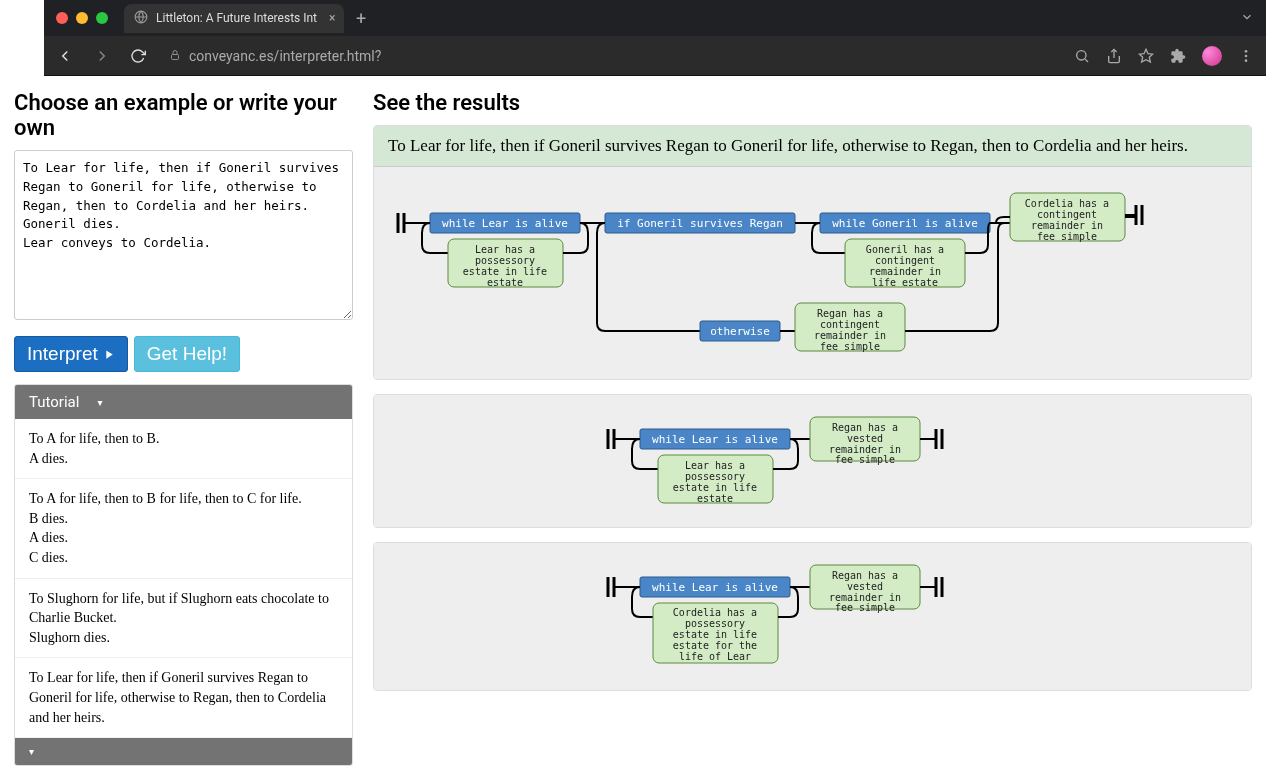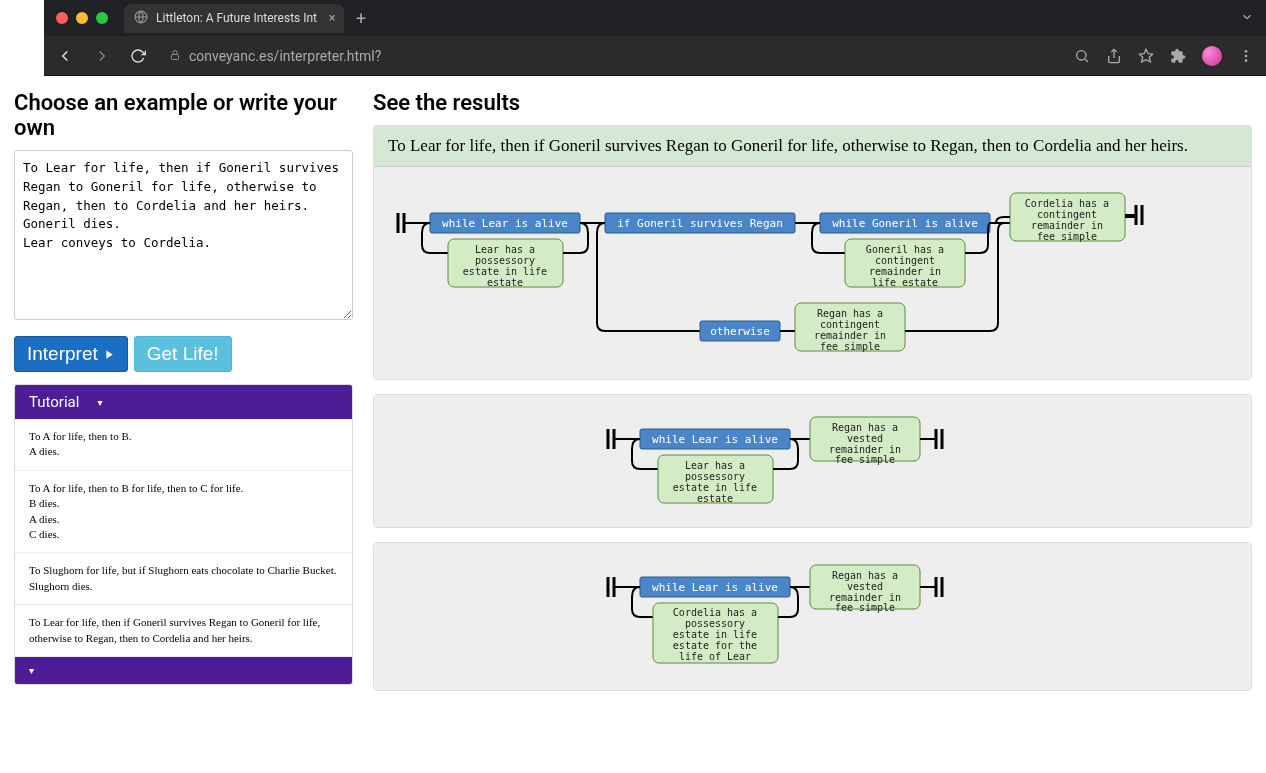--- a/index.html
+++ b/index.html
@@ -41,27 +41,27 @@
   }
   
   .btn-row { margin: 12px 0; display: flex; gap: 6px; }
   .btn { font-size: 19px; padding: 6px 12px; border: 1px solid; border-radius: 3px; cursor: pointer; display: inline-flex; align-items: center; gap: 6px; }
   .btn-primary { background: #1b6ec2; color: #fff; border-color: #155a9e; }
   .btn-info { background: #5bc0de; color: #fff; border-color: #46b8da; }
   .btn .play-icon { display: inline-block; }
   
   .accordion { border: 1px solid #ddd; border-radius: 3px; overflow: hidden; }
   .acc-header {
-    background: #4c1d95; color: #fff; padding: 8px 14px; font-size: 15px;
+    background: #737373; color: #fff; padding: 8px 14px; font-size: 15px;
     cursor: pointer; display: flex; align-items: center; gap: 18px;
   }
   .acc-header .caret { font-size: 10px; }
   .example-list { max-height: 340px; overflow-y: auto; }
   .example-item {
-    padding: 10px 14px; font-size: 11px; border-bottom: 1px solid #eee;
+    padding: 10px 14px; font-size: 14px; border-bottom: 1px solid #eee;
     cursor: pointer; line-height: 1.4; font-family: Georgia, serif; white-space: pre-line;
   }
   
   
   .result-block { margin-bottom: 14px; border: 1px solid #ddd; border-radius: 4px; overflow: hidden; }
   .result-title {
     background: #d5e8d5; padding: 10px 14px; font-size: 17px; font-family: Georgia, serif;
     border-bottom: 1px solid #ccc;
   }
   .result-body { padding: 16px; background: #eee; overflow-x: auto; }
@@ -174,21 +174,21 @@
 Lear conveys to Cordelia.</textarea>
     <div class="btn-row">
       <button class="btn btn-primary">
         <span>Interpret</span>
         <span class="play-icon">
           <svg width="11" height="11" viewBox="0 0 24 24" fill="#fff">
               <polygon points="5 3 19 12 5 21 5 3"></polygon>
             </svg>
         </span>
       </button>
-      <button class="btn btn-info">Get Life!</button>
+      <button class="btn btn-info">Get Help!</button>
     </div>
     <div class="accordion">
       <div class="acc-header">
         <span>Tutorial</span>
         <span class="caret">▾</span>
       </div>
       <div class="example-list">
         <div class="example-item">To A for life, then to B.
 A dies.</div>
         <div class="example-item">To A for life, then to B for life, then to C for life.

